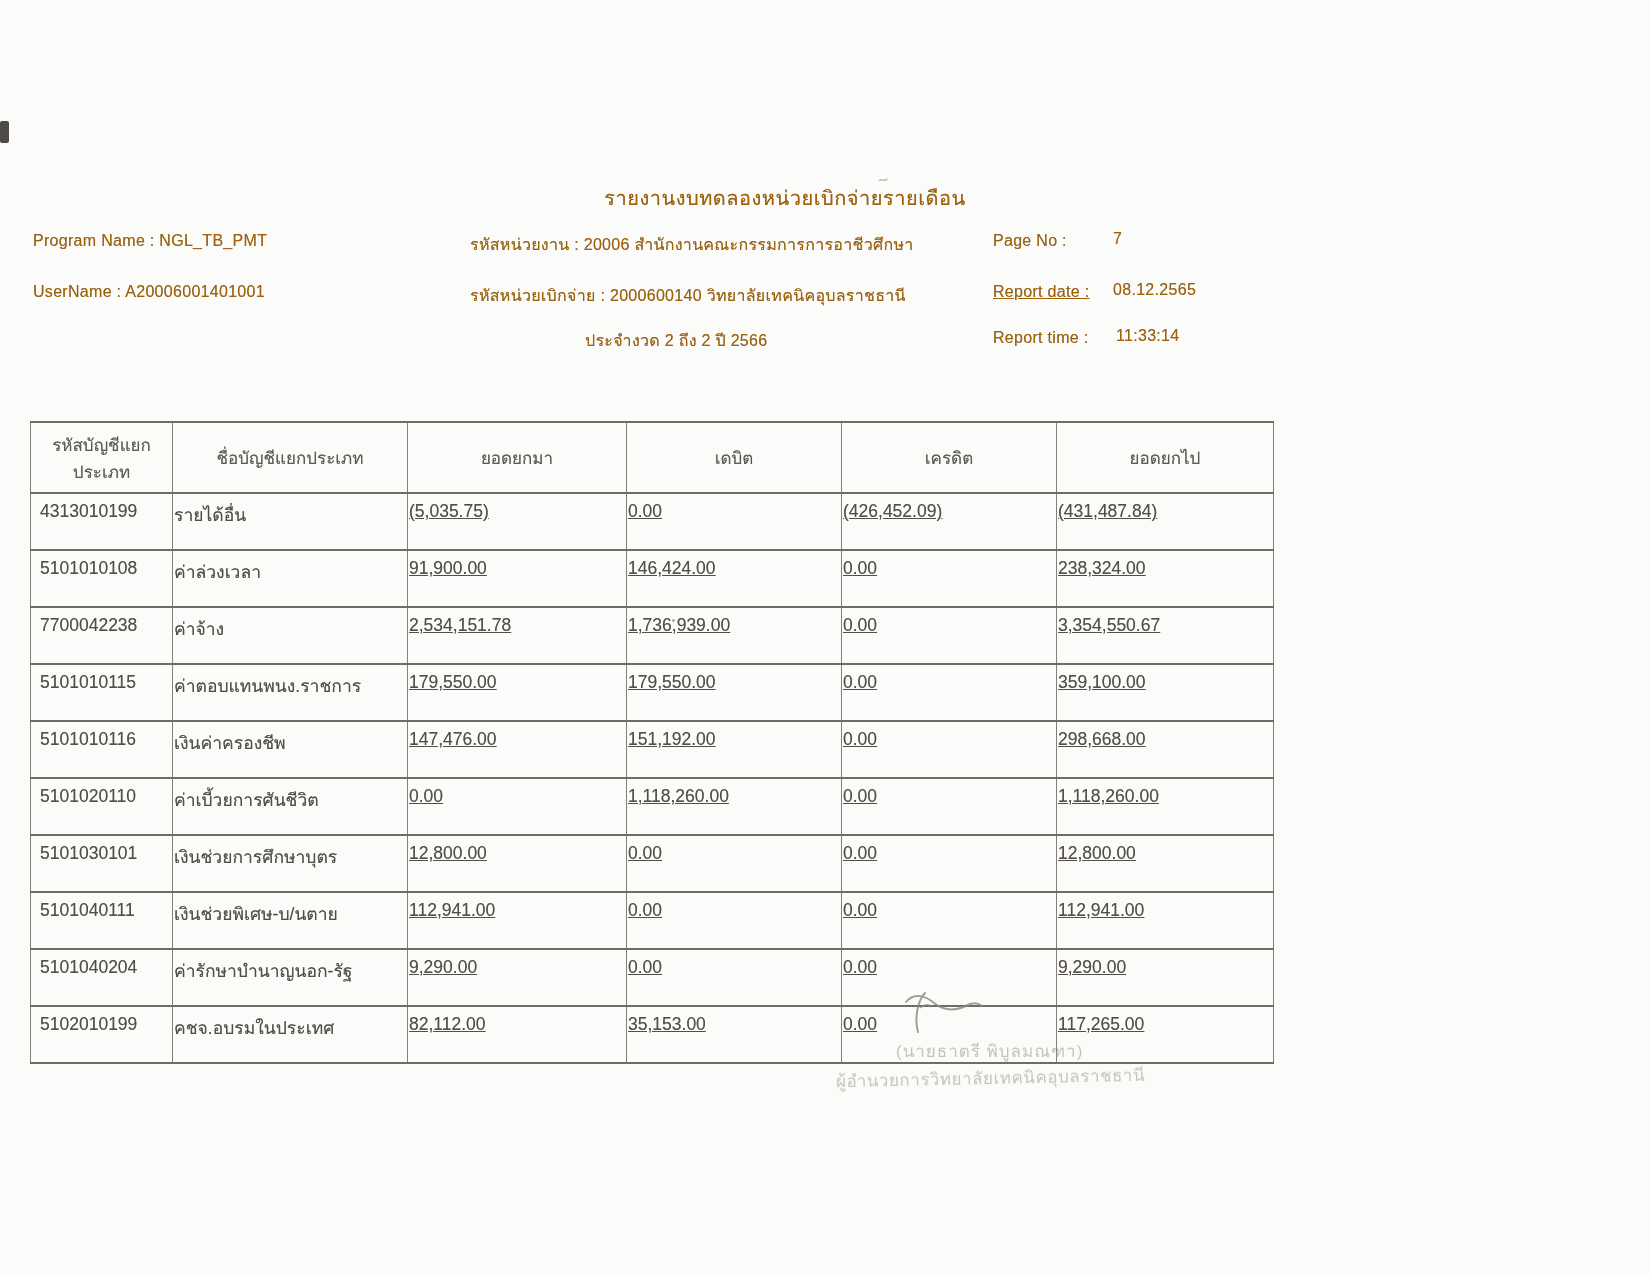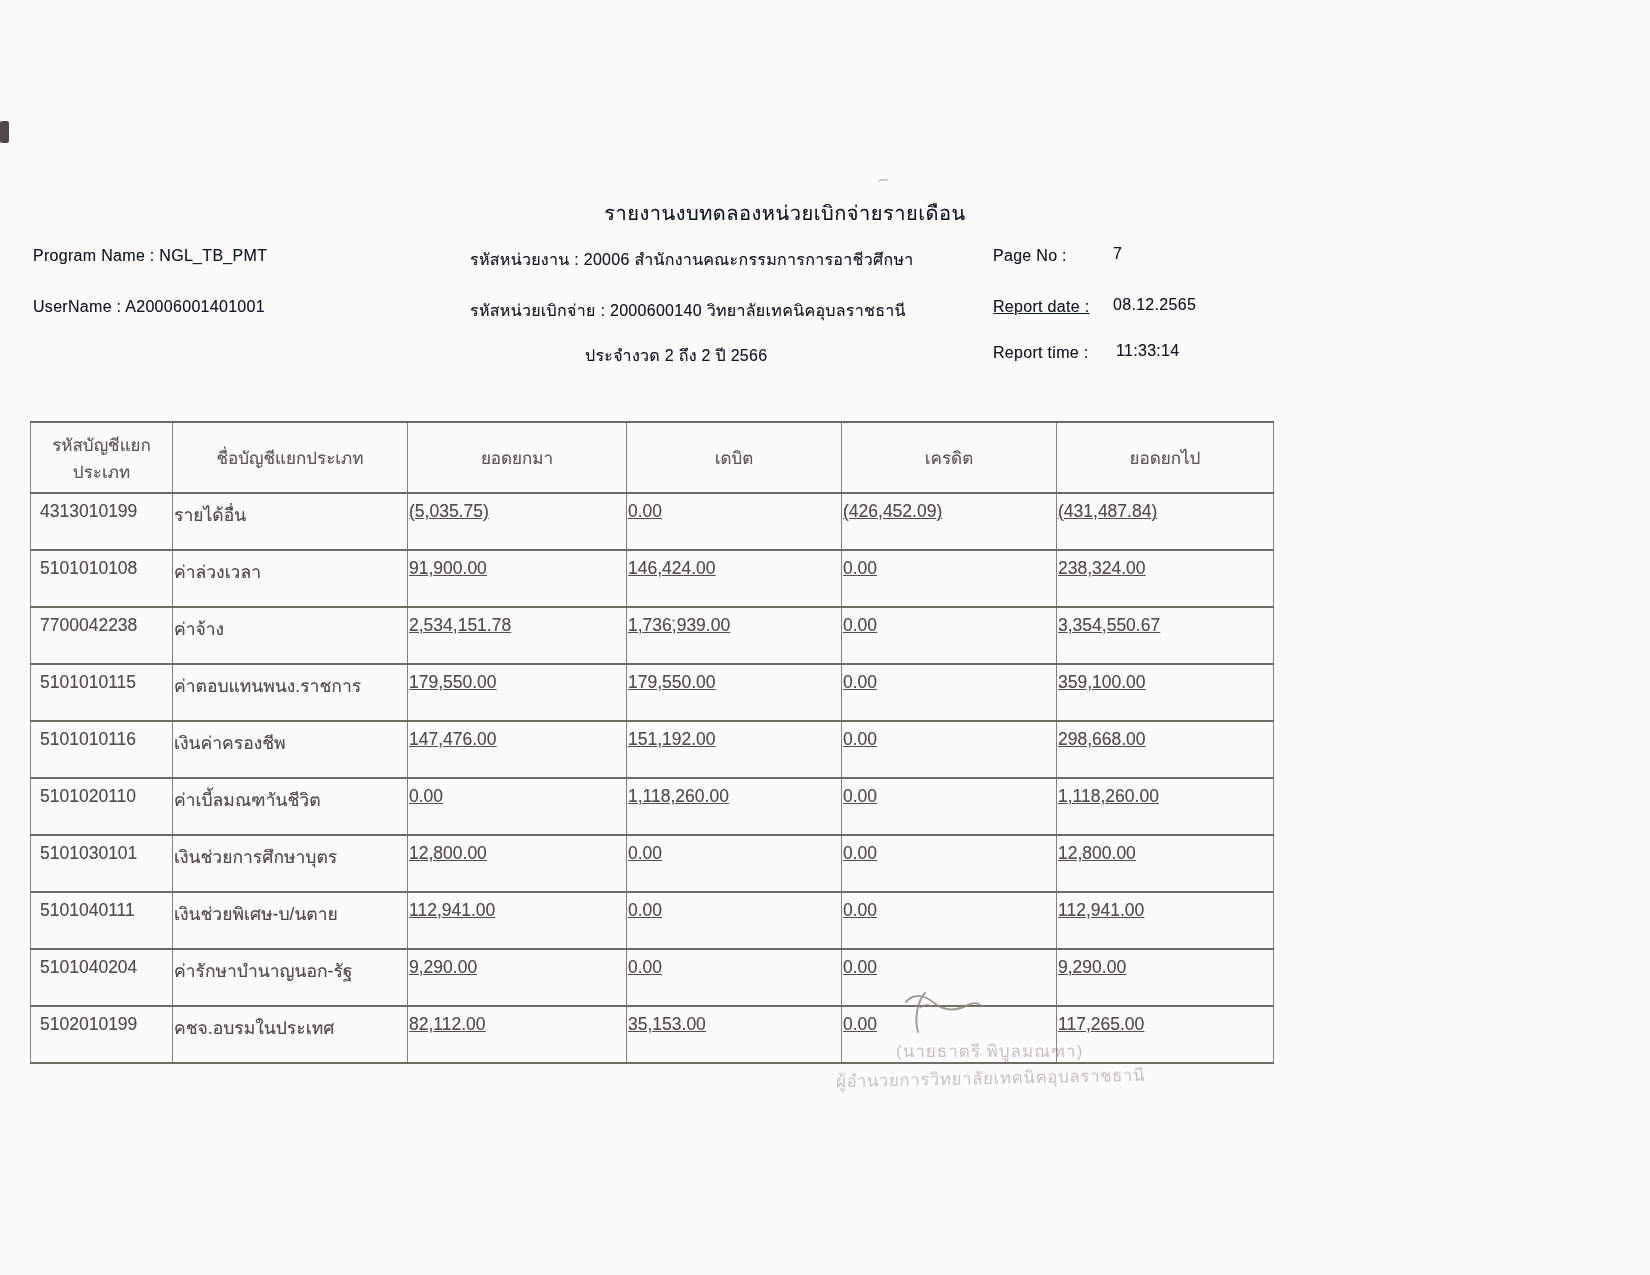--- a/index.html
+++ b/index.html
@@ -4,21 +4,21 @@
 <style>
   html,body{margin:0;padding:0;}
   body{
     width:1650px;height:1275px;
     background:#fbfbf9;
     font-family:"Liberation Sans","DejaVu Sans",sans-serif;
     position:relative;
     overflow:hidden;
   }
   .page{position:absolute;inset:0;}
-  .ink{color:#0f172a;text-shadow:0 0 .5px rgba(86,82,76,.55);margin-top:15px;}
+  .ink{color:#a16207;text-shadow:0 0 .5px rgba(86,82,76,.55);}
   .abs{position:absolute;white-space:nowrap;}
 
   .title{top:182px;left:400px;width:770px;text-align:center;font-size:20px;letter-spacing:.5px;}
   .hline{font-size:16px;letter-spacing:.3px;}
 
   
   .report-table{
     position:absolute;left:30px;top:421px;width:1243px;
     border-collapse:collapse;table-layout:fixed;
     font-size:17.5px;color:#524e49;
@@ -133,21 +133,21 @@
         <tr>
           <td class="l">5101010116</td>
           <td class="l">เงินค่าครองชีพ</td>
           <td class="r">147,476.00</td>
           <td class="r">151,192.00</td>
           <td class="r">0.00</td>
           <td class="r">298,668.00</td>
         </tr>
         <tr>
           <td class="l">5101020110</td>
-          <td class="l">ค่าเบี้ลมณฑาันชีวิต</td>
+          <td class="l">ค่าเบี้วยการศันชีวิต</td>
           <td class="r">0.00</td>
           <td class="r">1,118,260.00</td>
           <td class="r">0.00</td>
           <td class="r">1,118,260.00</td>
         </tr>
         <tr>
           <td class="l">5101030101</td>
           <td class="l">เงินช่วยการศึกษาบุตร</td>
           <td class="r">12,800.00</td>
           <td class="r">0.00</td>

